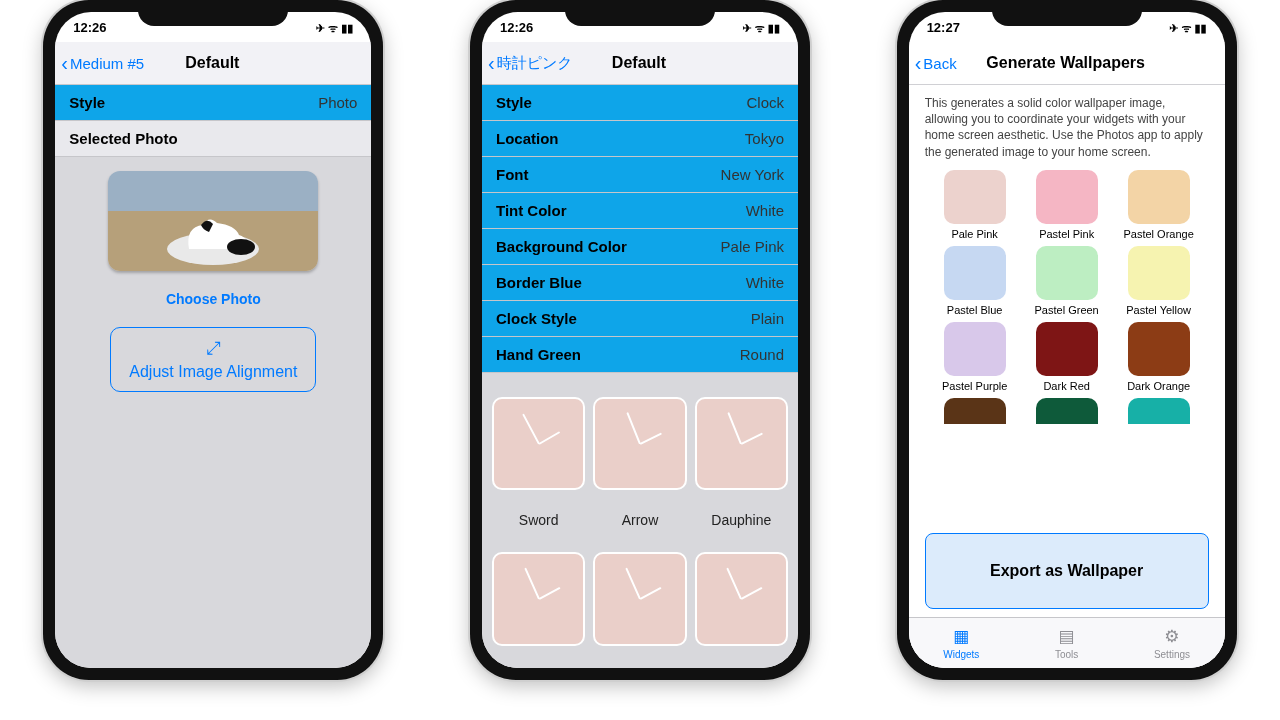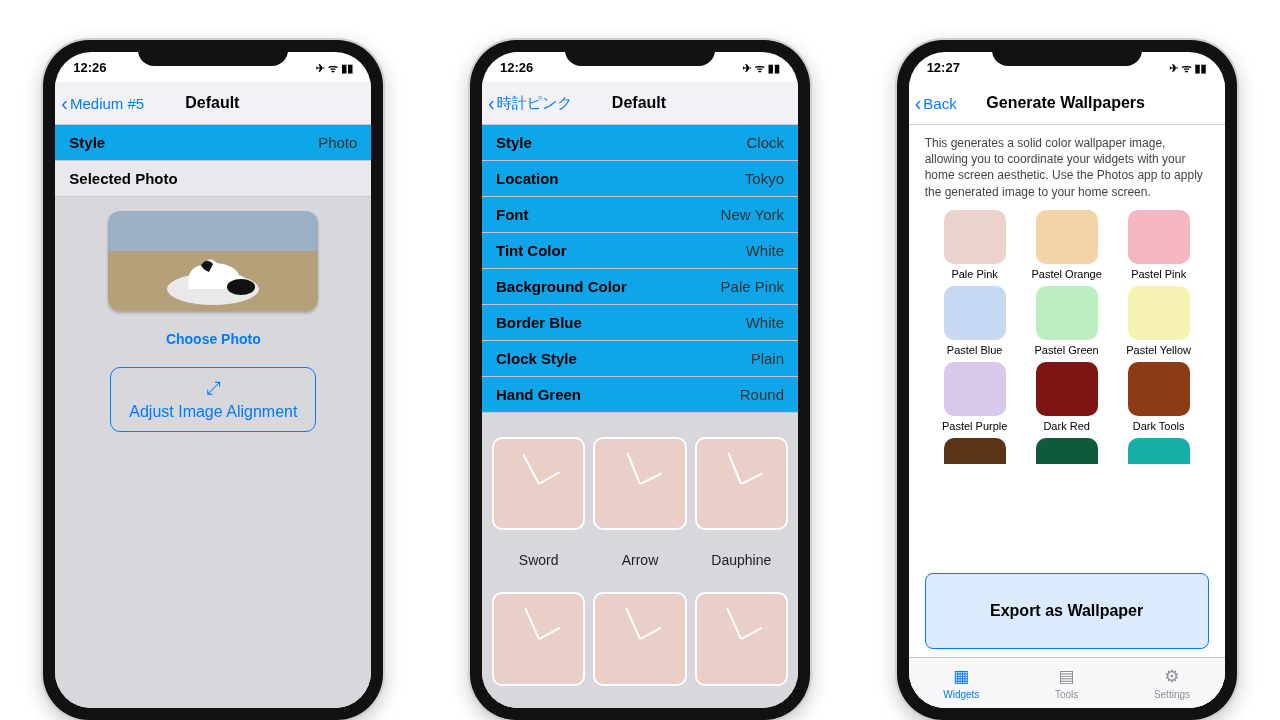--- a/index.html
+++ b/index.html
@@ -1,16 +1,16 @@
 <!DOCTYPE html>
 <html><head>
 <meta charset="utf-8">
 <style>
   html,body{margin:0;padding:0;background:#fff;font-family:-apple-system,Helvetica,Arial,sans-serif;}
-  .stage{width:1280px;height:720px;position:relative;display:flex;justify-content:space-around;align-items:flex-end;}
+  .stage{width:1280px;height:720px;position:relative;display:flex;justify-content:space-around;align-items:flex-start;}
   .phone{width:340px;height:680px;border-radius:46px;background:#111;box-shadow:0 0 0 2px #cfcfcf,0 6px 20px rgba(0,0,0,.25);position:relative;box-sizing:border-box;padding:12px;}
   .screen{width:100%;height:100%;border-radius:36px;overflow:hidden;background:#fff;position:relative;display:flex;flex-direction:column;}
   .notch{position:absolute;top:0;left:50%;transform:translateX(-50%);width:150px;height:26px;background:#111;border-bottom-left-radius:16px;border-bottom-right-radius:16px;z-index:5;}
   .status{height:30px;flex:0 0 30px;display:flex;justify-content:space-between;align-items:center;padding:0 18px;font-size:13px;font-weight:600;color:#000;}
   .status .icons{display:flex;gap:5px;align-items:center;font-size:11px;}
   .navbar{flex:0 0 42px;height:42px;background:#f2f2f6;border-bottom:1px solid #c8c8cc;display:flex;align-items:center;position:relative;}
   .navbar.white{background:#fff;border-bottom:1px solid #d0d0d4;}
   .back{display:flex;align-items:center;color:#007aff;font-size:15px;padding-left:6px;cursor:pointer;}
   .back .chev{font-size:20px;line-height:1;margin-right:2px;}
   .navtitle{position:absolute;left:0;right:2px;text-align:center;font-weight:700;font-size:16px;pointer-events:none;}
@@ -187,28 +187,28 @@
         <div class="navtitle">Generate Wallpapers</div>
       </div>
       <div class="content white">
         <div class="desc">This generates a solid color wallpaper image, allowing you to coordinate your widgets with your home screen aesthetic.  Use the Photos app to apply the generated image to your home screen.</div>
         <div class="swatch-grid" id="sw-grid">
             <div class="swatch">
               <div class="box" style="background: rgb(236, 210, 205);"></div>
               <div class="lbl">Pale Pink</div>
             </div>
             <div class="swatch">
+              <div class="box" style="background: rgb(245, 182, 196);"></div>
+              <div class="lbl">Pastel Pink</div>
+            </div>
+            <div class="swatch">
               <div class="box" style="background: rgb(243, 212, 166);"></div>
               <div class="lbl">Pastel Orange</div>
             </div>
             <div class="swatch">
-              <div class="box" style="background: rgb(245, 182, 196);"></div>
-              <div class="lbl">Pastel Pink</div>
-            </div>
-            <div class="swatch">
               <div class="box" style="background: rgb(198, 216, 242);"></div>
               <div class="lbl">Pastel Blue</div>
             </div>
             <div class="swatch">
               <div class="box" style="background: rgb(189, 238, 194);"></div>
               <div class="lbl">Pastel Green</div>
             </div>
             <div class="swatch">
               <div class="box" style="background: rgb(246, 243, 176);"></div>
               <div class="lbl">Pastel Yellow</div>
@@ -216,21 +216,21 @@
             <div class="swatch">
               <div class="box" style="background: rgb(216, 200, 234);"></div>
               <div class="lbl">Pastel Purple</div>
             </div>
             <div class="swatch">
               <div class="box" style="background: rgb(126, 21, 21);"></div>
               <div class="lbl">Dark Red</div>
             </div>
             <div class="swatch">
               <div class="box" style="background: rgb(140, 60, 21);"></div>
-              <div class="lbl">Dark Tools</div>
+              <div class="lbl">Dark Orange</div>
             </div>
           </div>
         <div class="swatch-grid" id="sw-grid-cut" style="padding-top:6px">
             <div class="swatch cut">
               <div class="box" style="background: rgb(90, 52, 23);"></div>
             </div>
             <div class="swatch cut">
               <div class="box" style="background: rgb(14, 90, 58);"></div>
             </div>
             <div class="swatch cut">

